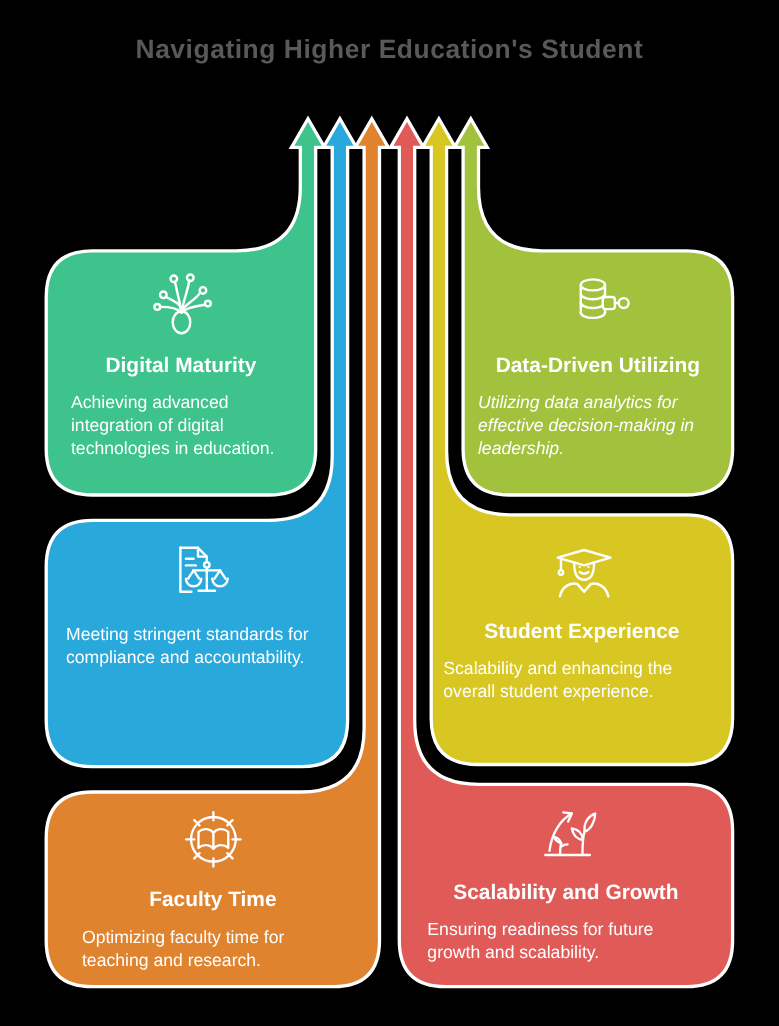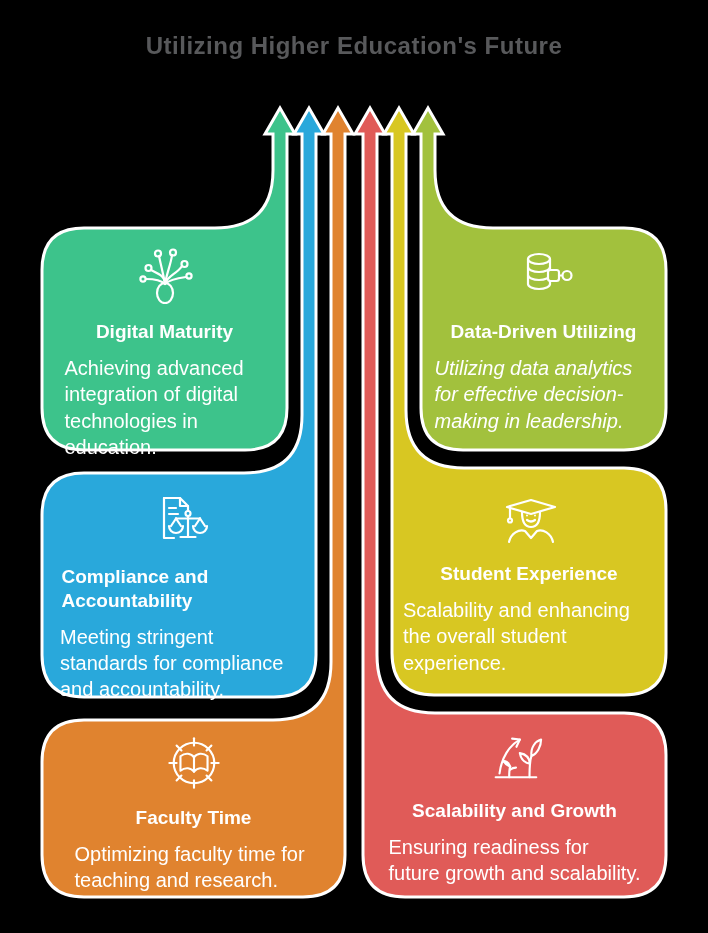--- a/index.html
+++ b/index.html
@@ -13,21 +13,21 @@
   }
   svg.flow{position:absolute;left:0;top:0;}
   svg.flow path.shape{stroke:#ffffff;stroke-width:3;}
   .card-content{
     position:absolute;display:flex;flex-direction:column;align-items:center;
     text-align:left;color:#ffffff;box-sizing:border-box;
   }
   .card-content .icon{flex:0 0 auto;}
   .icon svg{stroke:#fff;fill:none;stroke-width:2.2;stroke-linecap:round;stroke-linejoin:round;}
   .card-title{font-size:19px;font-weight:700;line-height:1.25;margin-top:10px;}
-  .card-desc{font-size:20px;font-weight:400;line-height:1.32;margin-top:11px;}
+  .card-desc{font-size:16px;font-weight:400;line-height:1.32;margin-top:11px;}
   
   .cc-digital   {left:42px;  top:228px; width:245px; height:222px; padding-top:18px;}
   .cc-datadriven{left:421px; top:228px; width:245px; height:222px; padding-top:18px;}
   .cc-compliance{left:42px;  top:473px; width:274px; height:224px; padding-top:18px;}
   .cc-student   {left:392px; top:468px; width:274px; height:227px; padding-top:20px;}
   .cc-faculty   {left:42px;  top:720px; width:303px; height:177px; padding-top:14px;}
   .cc-scalable  {left:363px; top:713px; width:303px; height:184px; padding-top:14px;}
   .cc-digital    .card-desc{max-width:200px;}
   .cc-datadriven .card-desc{max-width:218px;font-style:italic;}
   .cc-datadriven .card-title{max-width:200px;}
@@ -35,21 +35,21 @@
   .cc-compliance .card-title{max-width:235px;}
   .cc-student    .card-desc{max-width:252px;}
   .cc-faculty    .card-desc{max-width:238px;}
   .cc-scalable   .card-desc{max-width:252px;}
 </style>
 </head>
 <body>
 
 <div class="stage">
 
-  <div class="main-title">Utilizing Higher Education's Future</div>
+  <div class="main-title">Navigating Higher Education's Student</div>
 
   <svg class="flow" width="708" height="933" viewBox="0 0 708 933">
     <path class="shape" d="M280,108 L295,134 L287,134 L287,408 Q287,450 245,450 L84,450 Q42,450 42,408 L42,270 Q42,228 84,228 L215,228 Q273,228 273,170 L273,134 L265,134 Z" fill="#3dc38b"></path>
     <path class="shape" d="M428,108 L443,134 L435,134 L435,170 Q435,228 493,228 L624,228 Q666,228 666,270 L666,408 Q666,450 624,450 L463,450 Q421,450 421,408 L421,134 L413,134 Z" fill="#a2c13d"></path>
     <path class="shape" d="M309,108 L324,134 L316,134 L316,655 Q316,697 274,697 L84,697 Q42,697 42,655 L42,515 Q42,473 84,473 L244,473 Q302,473 302,415 L302,134 L294,134 Z" fill="#29a8db"></path>
     <path class="shape" d="M399,108 L414,134 L406,134 L406,410 Q406,468 464,468 L624,468 Q666,468 666,510 L666,653 Q666,695 624,695 L434,695 Q392,695 392,653 L392,134 L384,134 Z" fill="#d8c722"></path>
     <path class="shape" d="M338,108 L353,134 L345,134 L345,855 Q345,897 303,897 L84,897 Q42,897 42,855 L42,762 Q42,720 84,720 L273,720 Q331,720 331,662 L331,134 L323,134 Z" fill="#e0832f"></path>
     <path class="shape" d="M370,108 L385,134 L377,134 L377,655 Q377,713 435,713 L624,713 Q666,713 666,755 L666,855 Q666,897 624,897 L405,897 Q363,897 363,855 L363,134 L355,134 Z" fill="#e05b58"></path>
   </svg>
 
@@ -106,21 +106,20 @@
           <path d="M31.5,46 H46.5"></path>
         <path d="M27,27.5 H51"></path>
         <path d="M27,27.5 L22,35"></path>
           <path d="M27,27.5 L32,35"></path>
         <path d="M20,35 a7,7 0 0 0 14,0"></path>
         <path d="M51,27.5 L46,35"></path>
           <path d="M51,27.5 L56,35"></path>
         <path d="M44,35 a7,7 0 0 0 14,0"></path>
       </svg>
     </span>
-    <div class="card-title">Compliance and Accountability</div>
     <div class="card-desc">Meeting stringent standards for compliance and accountability.</div>
   </div>
 
   <div class="card-content cc-student">
     <span class="icon">
       <svg width="60" height="60" viewBox="0 0 60 60">
         <path d="M8,19 L32,12 L56,19 L32,26 Z"></path>
         <path d="M11,20 V30"></path>
           <circle cx="11" cy="32.5" r="2"></circle>
         <path d="M23,24 C23,34 26,39 32,39 C38,39 41,34 41,24"></path>

